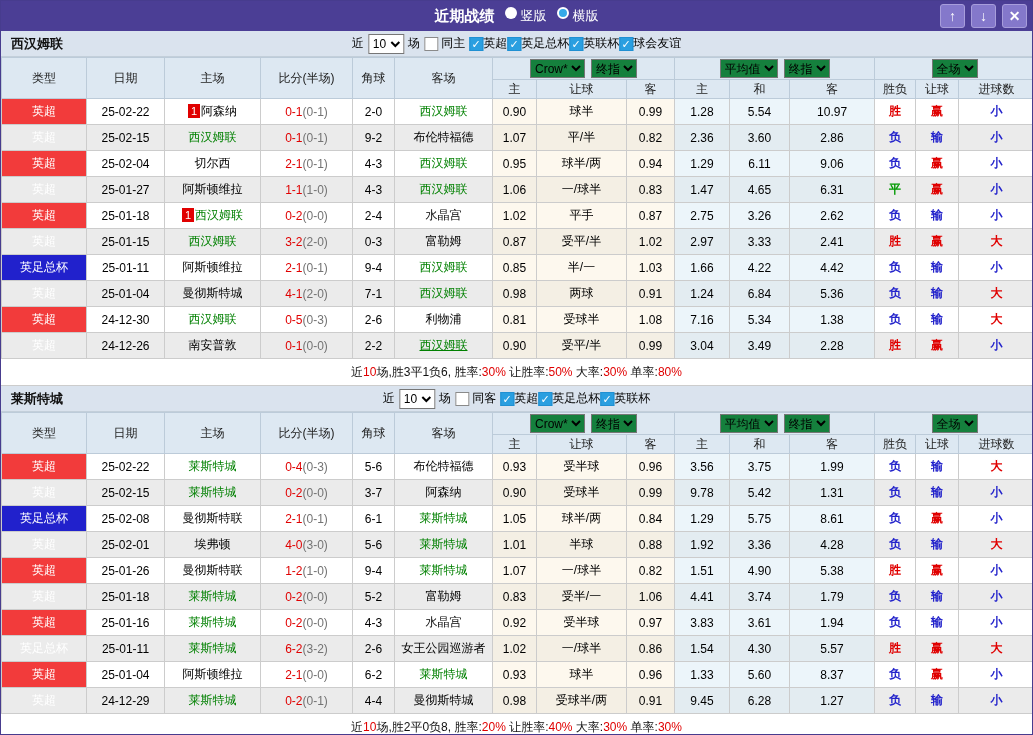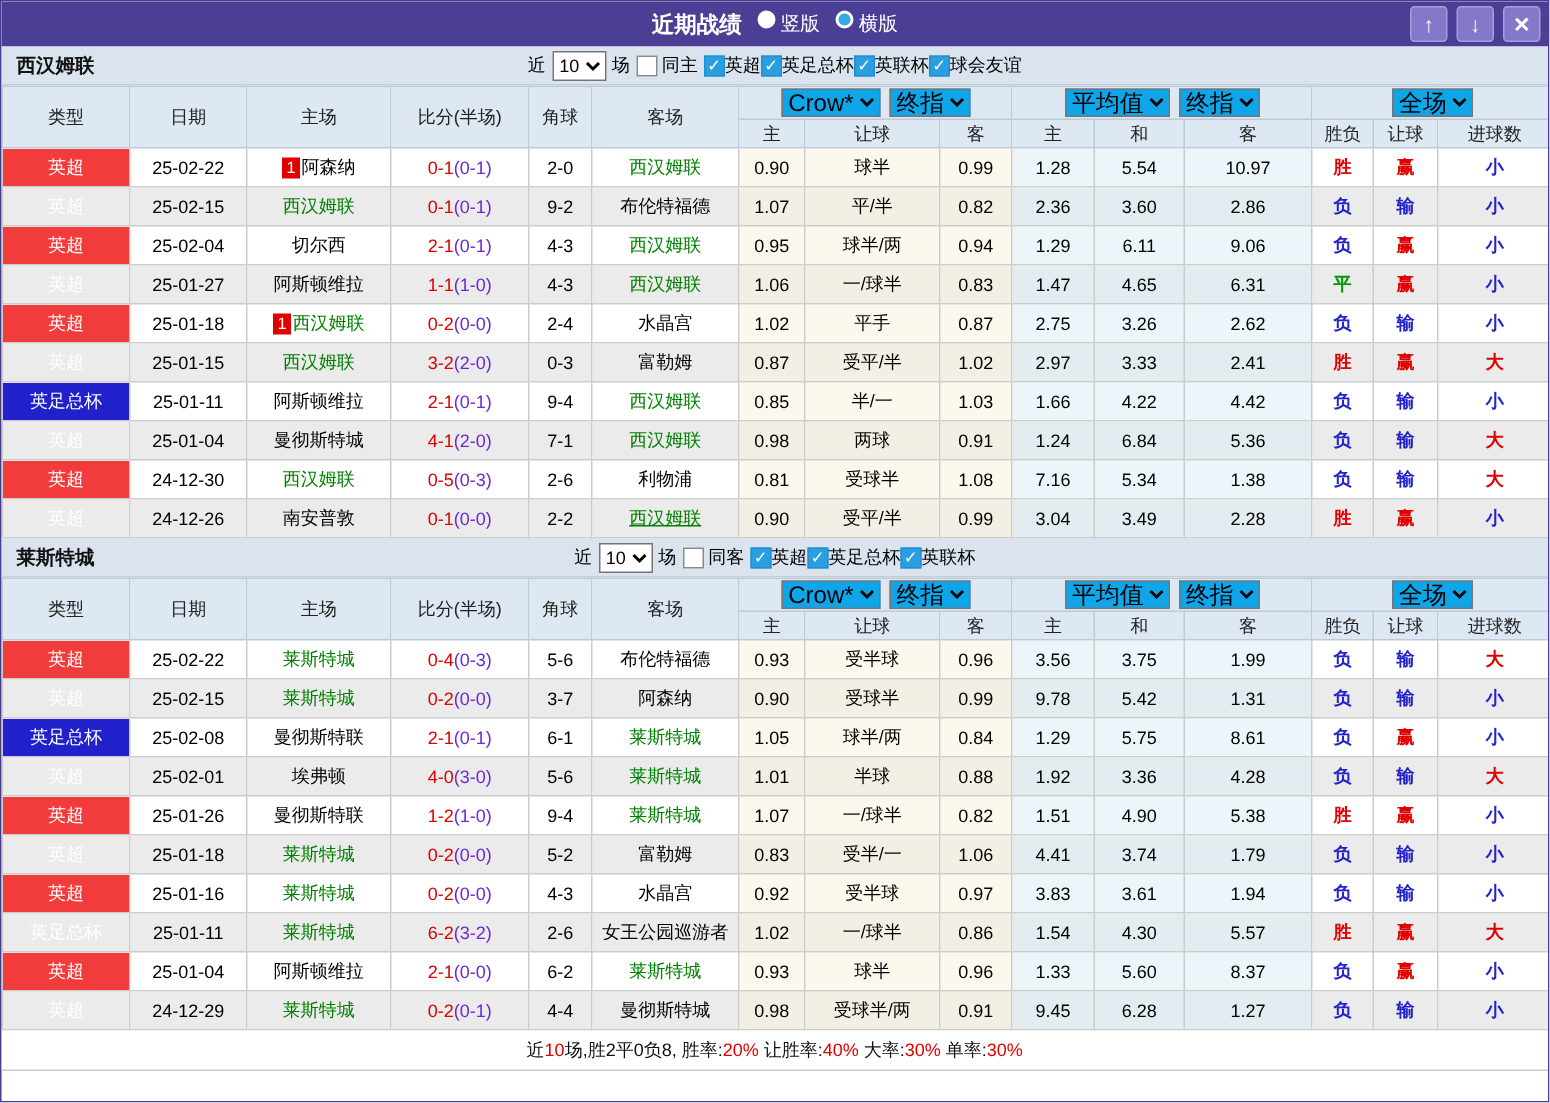--- a/index.html
+++ b/index.html
@@ -26,33 +26,33 @@
   .cb { width:14px; height:14px; display:inline-block; font-size:11px; line-height:13px; text-align:center; }
   .cb.on { background:#2a9fe0; color:#fff; border:1px solid #2090d2; }
   .cb.off { background:#fff; border:1px solid #8a8a8a; }
 
   
   table.grid { border-collapse:collapse; table-layout:fixed; width:100%; }
   .grid th, .grid td { border:1px solid #ccc; text-align:center; overflow:hidden; white-space:nowrap; padding:0 1px; }
   .grid thead th { background:#dde8f2; border-color:#bccbd9; font-weight:normal; color:#222; }
   .grid tr.h1 th { height:22px; }
   .grid tr.h2 th { height:19px; }
-  .grid thead select { height:19px; font-size:16px; border:1px solid #767676; background:#0ea5e9; margin:0 3px; }
+  .grid thead select { height:19px; font-size:12px; border:1px solid #767676; background:#15803d; margin:0 3px; }
   .grid tbody td { height:26px; }
   tr.alt td { background:#ebebeb; }
   td.crow { background:#fdf8ee;margin-top:14px; }
   tr.alt td.crow { background:#f4efe4; }
   td.avgc { background:#ecf5fa; }
   tr.alt td.avgc { background:#e3ecf1; }
   td.league-red { background:#f23b3b; color:#fff; }
   td.league-blue { background:#2121cc; color:#fff; }
   .team-green { color:#008000; }
   .u { text-decoration:underline; }
   .score-main { color:#e00000; }
-  .score-half { color:#6d28d9; }
+  .score-half { color:#737373; }
   .res { font-weight:bold; }
   .badge1 { background:#e00000; color:#fff; padding:0 3px; margin-right:1px; font-size:11px; display:inline-block; line-height:14px; }
 
   
   .summary { height:27px; line-height:26px; text-align:center; background:#fff; border-bottom:1px solid #ccc; color:#111; }
   .summary .red { color:#e00000; }
 </style>
 </head>
 <body>
 
@@ -318,20 +318,21 @@
               <td class="crow">0.99</td>
               <td class="avgc">3.04</td>
               <td class="avgc">3.49</td>
               <td class="avgc">2.28</td>
               <td class="res" style="color: rgb(224, 0, 0);">胜</td>
               <td class="res" style="color: rgb(224, 0, 0);">赢</td>
               <td class="res" style="color: rgb(35, 35, 203);">小</td>
             </tr>
           </tbody>
     </table>
+    <div class="summary"><span>近</span><span class="red">10</span><span>场,胜3平1负6, 胜率:</span><span class="red">30%</span><span> 让胜率:</span><span class="red">50%</span><span> 大率:</span><span class="red">30%</span><span> 单率:</span><span class="red">80%</span></div>
   </section>
 
   <section class="panel">
     <div class="section-bar">
       <span class="team-name">莱斯特城</span>
       <div class="filter">
         <span>近</span>
         <select class="count-select">
           <option>10</option>
         </select>

